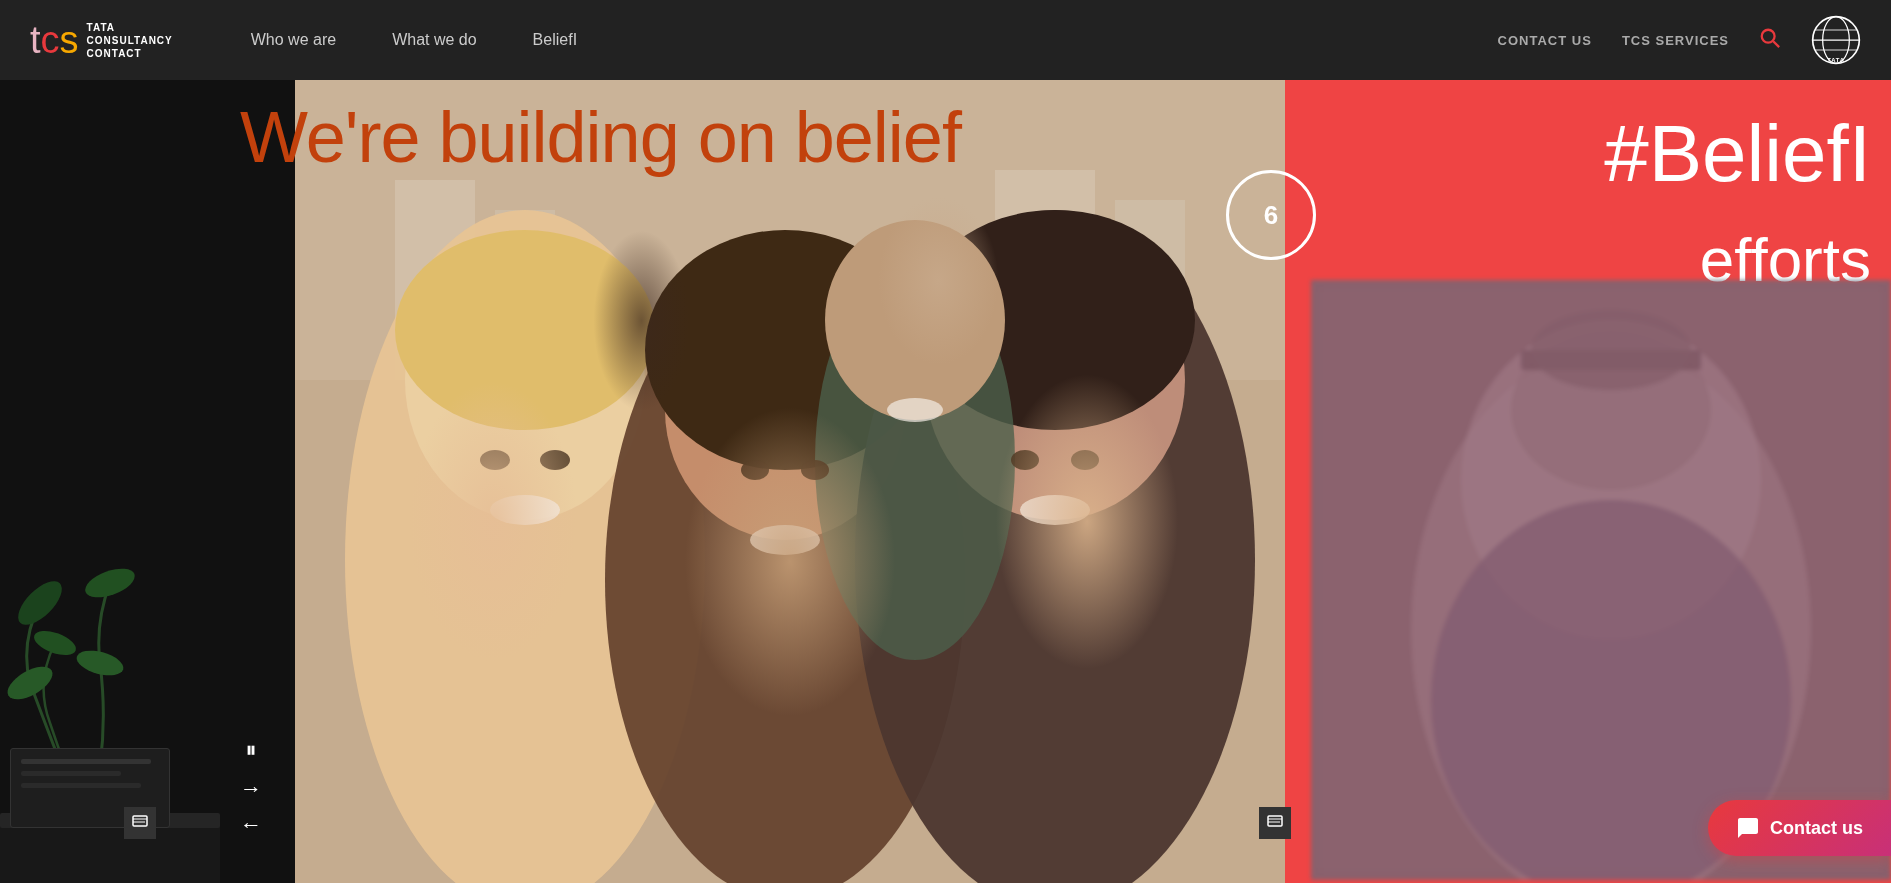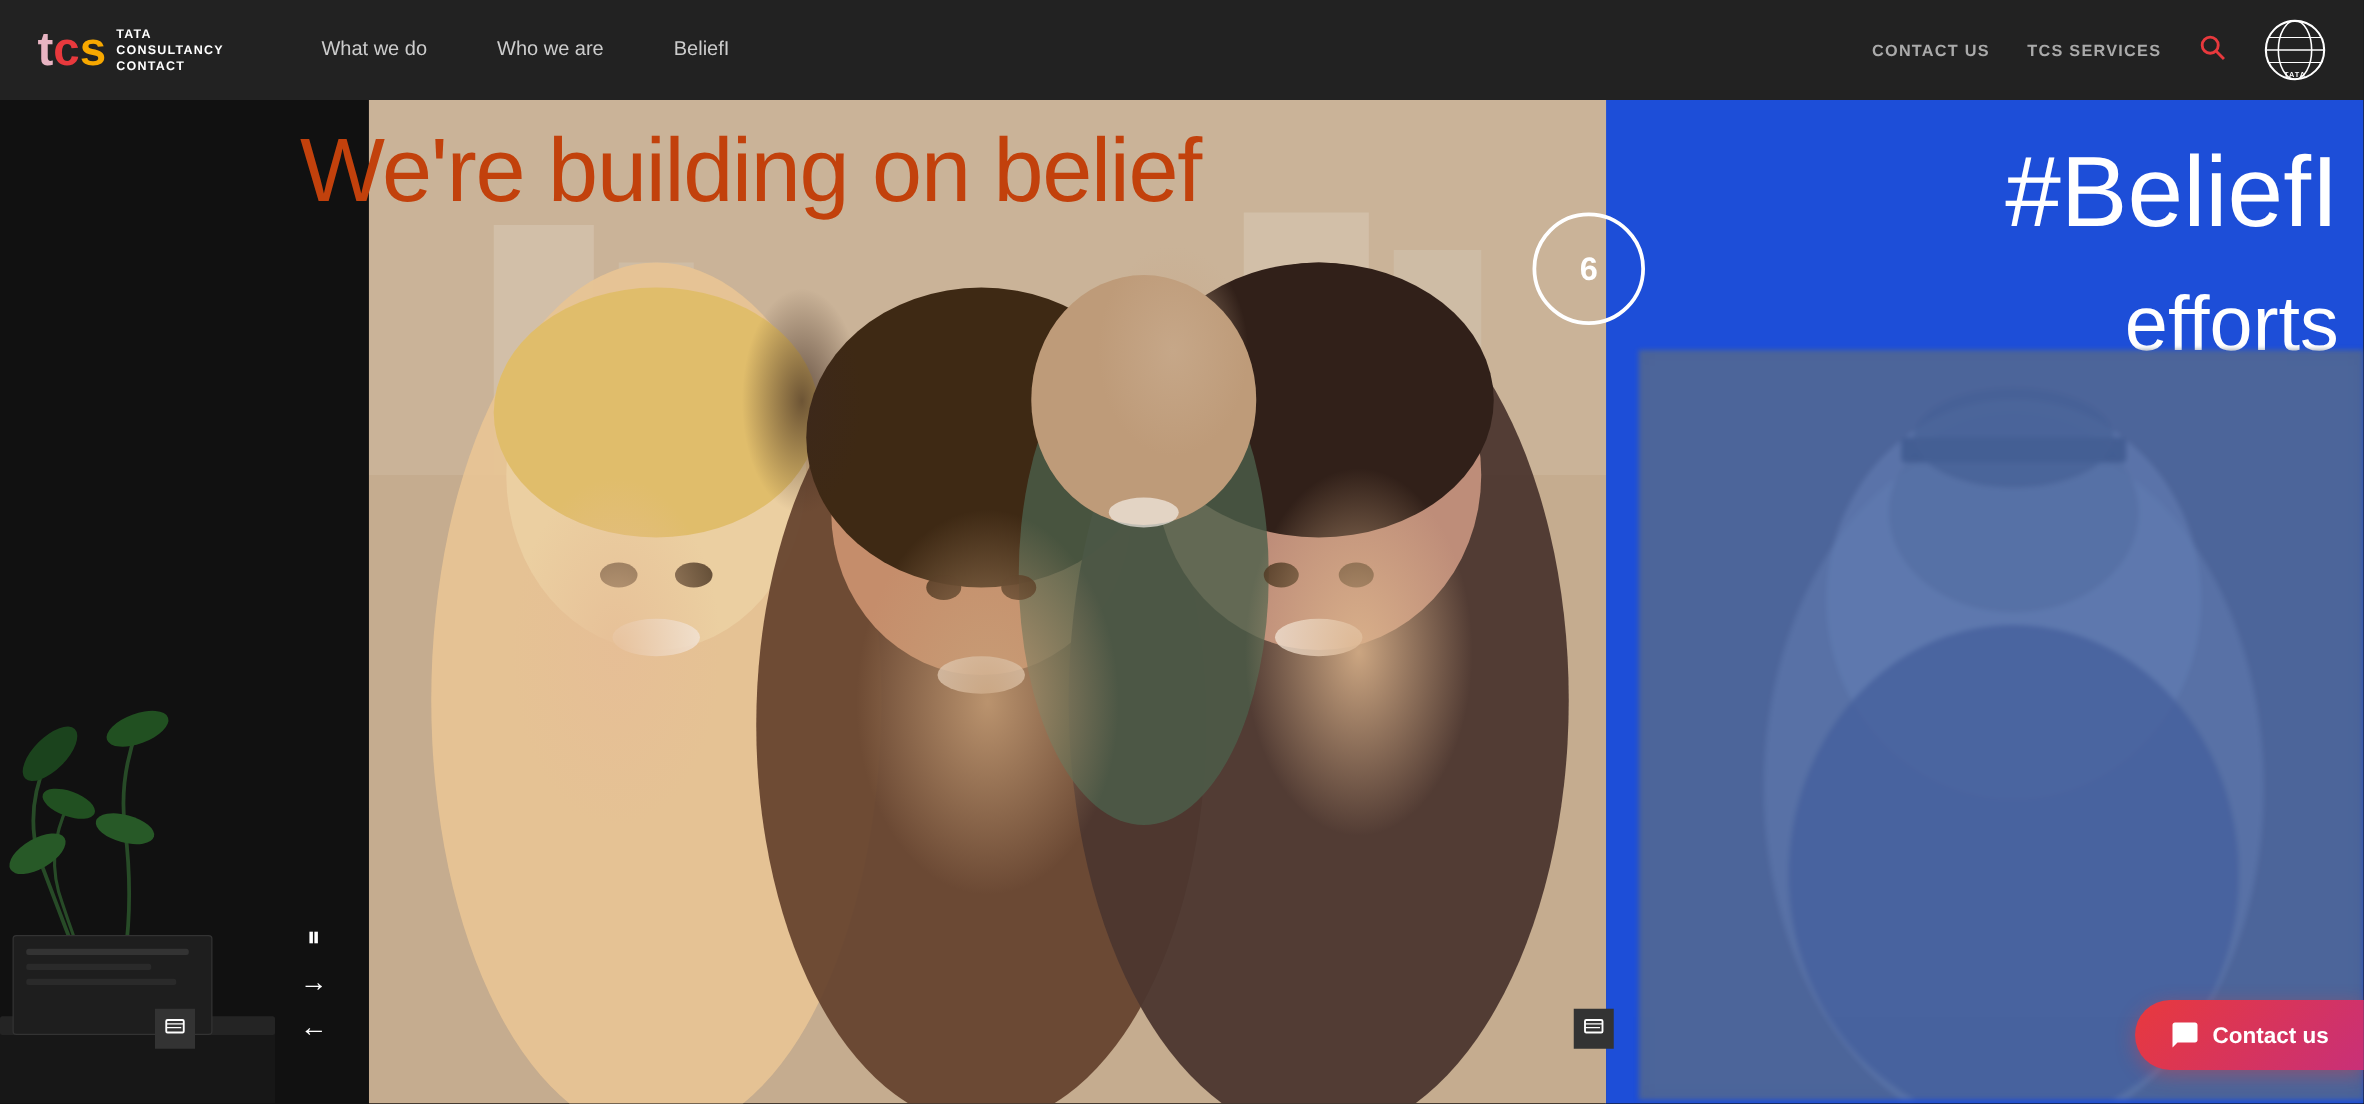--- a/index.html
+++ b/index.html
@@ -21,21 +21,21 @@
       gap: 10px;
       margin-right: 50px;
     }
     .tcs-logo {
       display: flex;
       align-items: center;
       gap: 8px;
     }
     .tcs-letters {
       font-size: 38px;
-      font-weight: bold;
+      font-weight: normal;
       line-height: 1;
     }
     .tcs-t { color: #e8b4c2; }
     .tcs-c { color: #e8393d; }
     .tcs-s { color: #f7a800; }
     .tcs-text-block {
       color: white;
       font-size: 10px;
       line-height: 1.3;
       font-weight: bold;
@@ -165,21 +165,21 @@
       z-index: 3;
     }
 
     
     .hero-right-panel {
       position: absolute;
       right: 0;
       top: 0;
       width: 607px;
       height: 803px;
-      background: #1d4ed8;
+      background: #ef4444;
       z-index: 2;
       overflow: hidden;
     }
     .hero-right-content {
       position: absolute;
       top: 30px;
       right: 20px;
       text-align: right;
     }
     .hero-hashtag {
@@ -316,22 +316,22 @@
       </div>
       <div class="tcs-text-block">
         <div>TATA</div>
         <div>CONSULTANCY</div>
         <div>CONTACT</div>
       </div>
     </div>
   </div>
 
   <div class="nav-links">
+    <a class="nav-item">Who we are</a>
     <a class="nav-item">What we do</a>
-    <a class="nav-item">Who we are</a>
     <a class="nav-item">BeliefI</a>
   </div>
 
   <div class="nav-right">
     <a class="nav-right-link">CONTACT US</a>
     <a class="nav-right-link">TCS SERVICES</a>
     <div class="search-icon-wrapper">
       <svg viewBox="0 0 24 24" fill="none" stroke="#e8393d" stroke-width="2.5">
         <circle cx="10" cy="10" r="7"></circle>
         <line x1="15.5" y1="15.5" x2="22" y2="22"></line>

